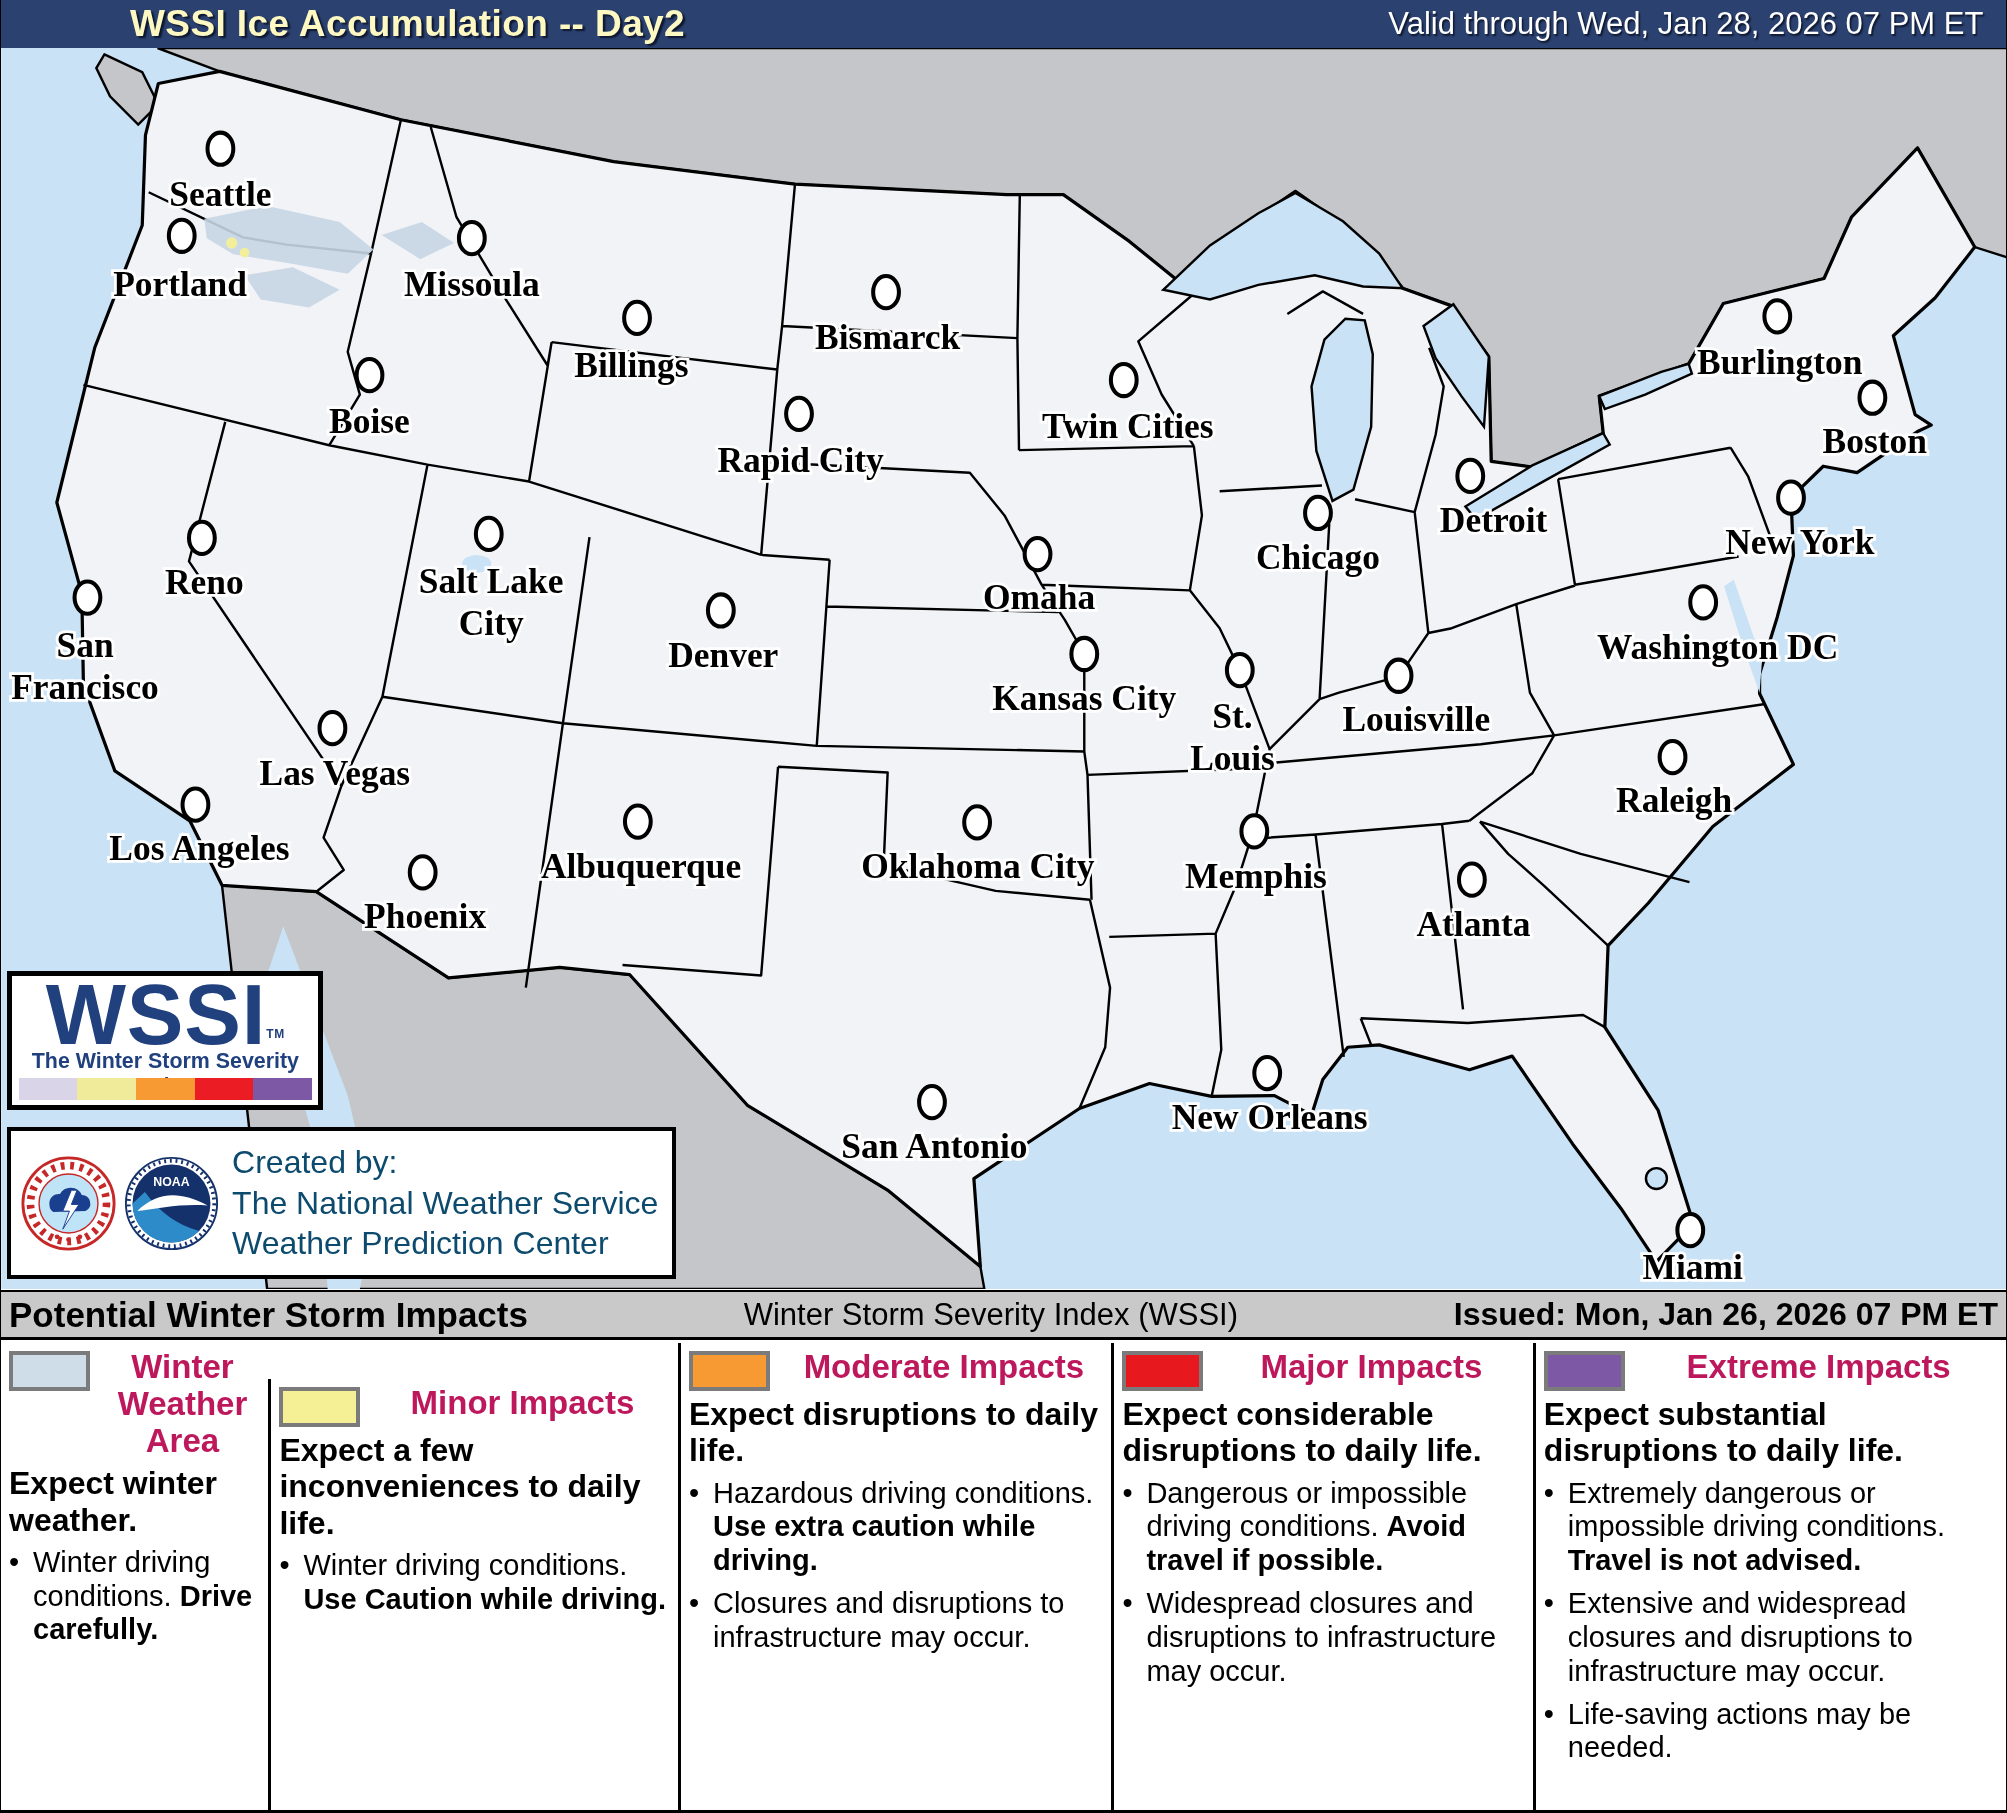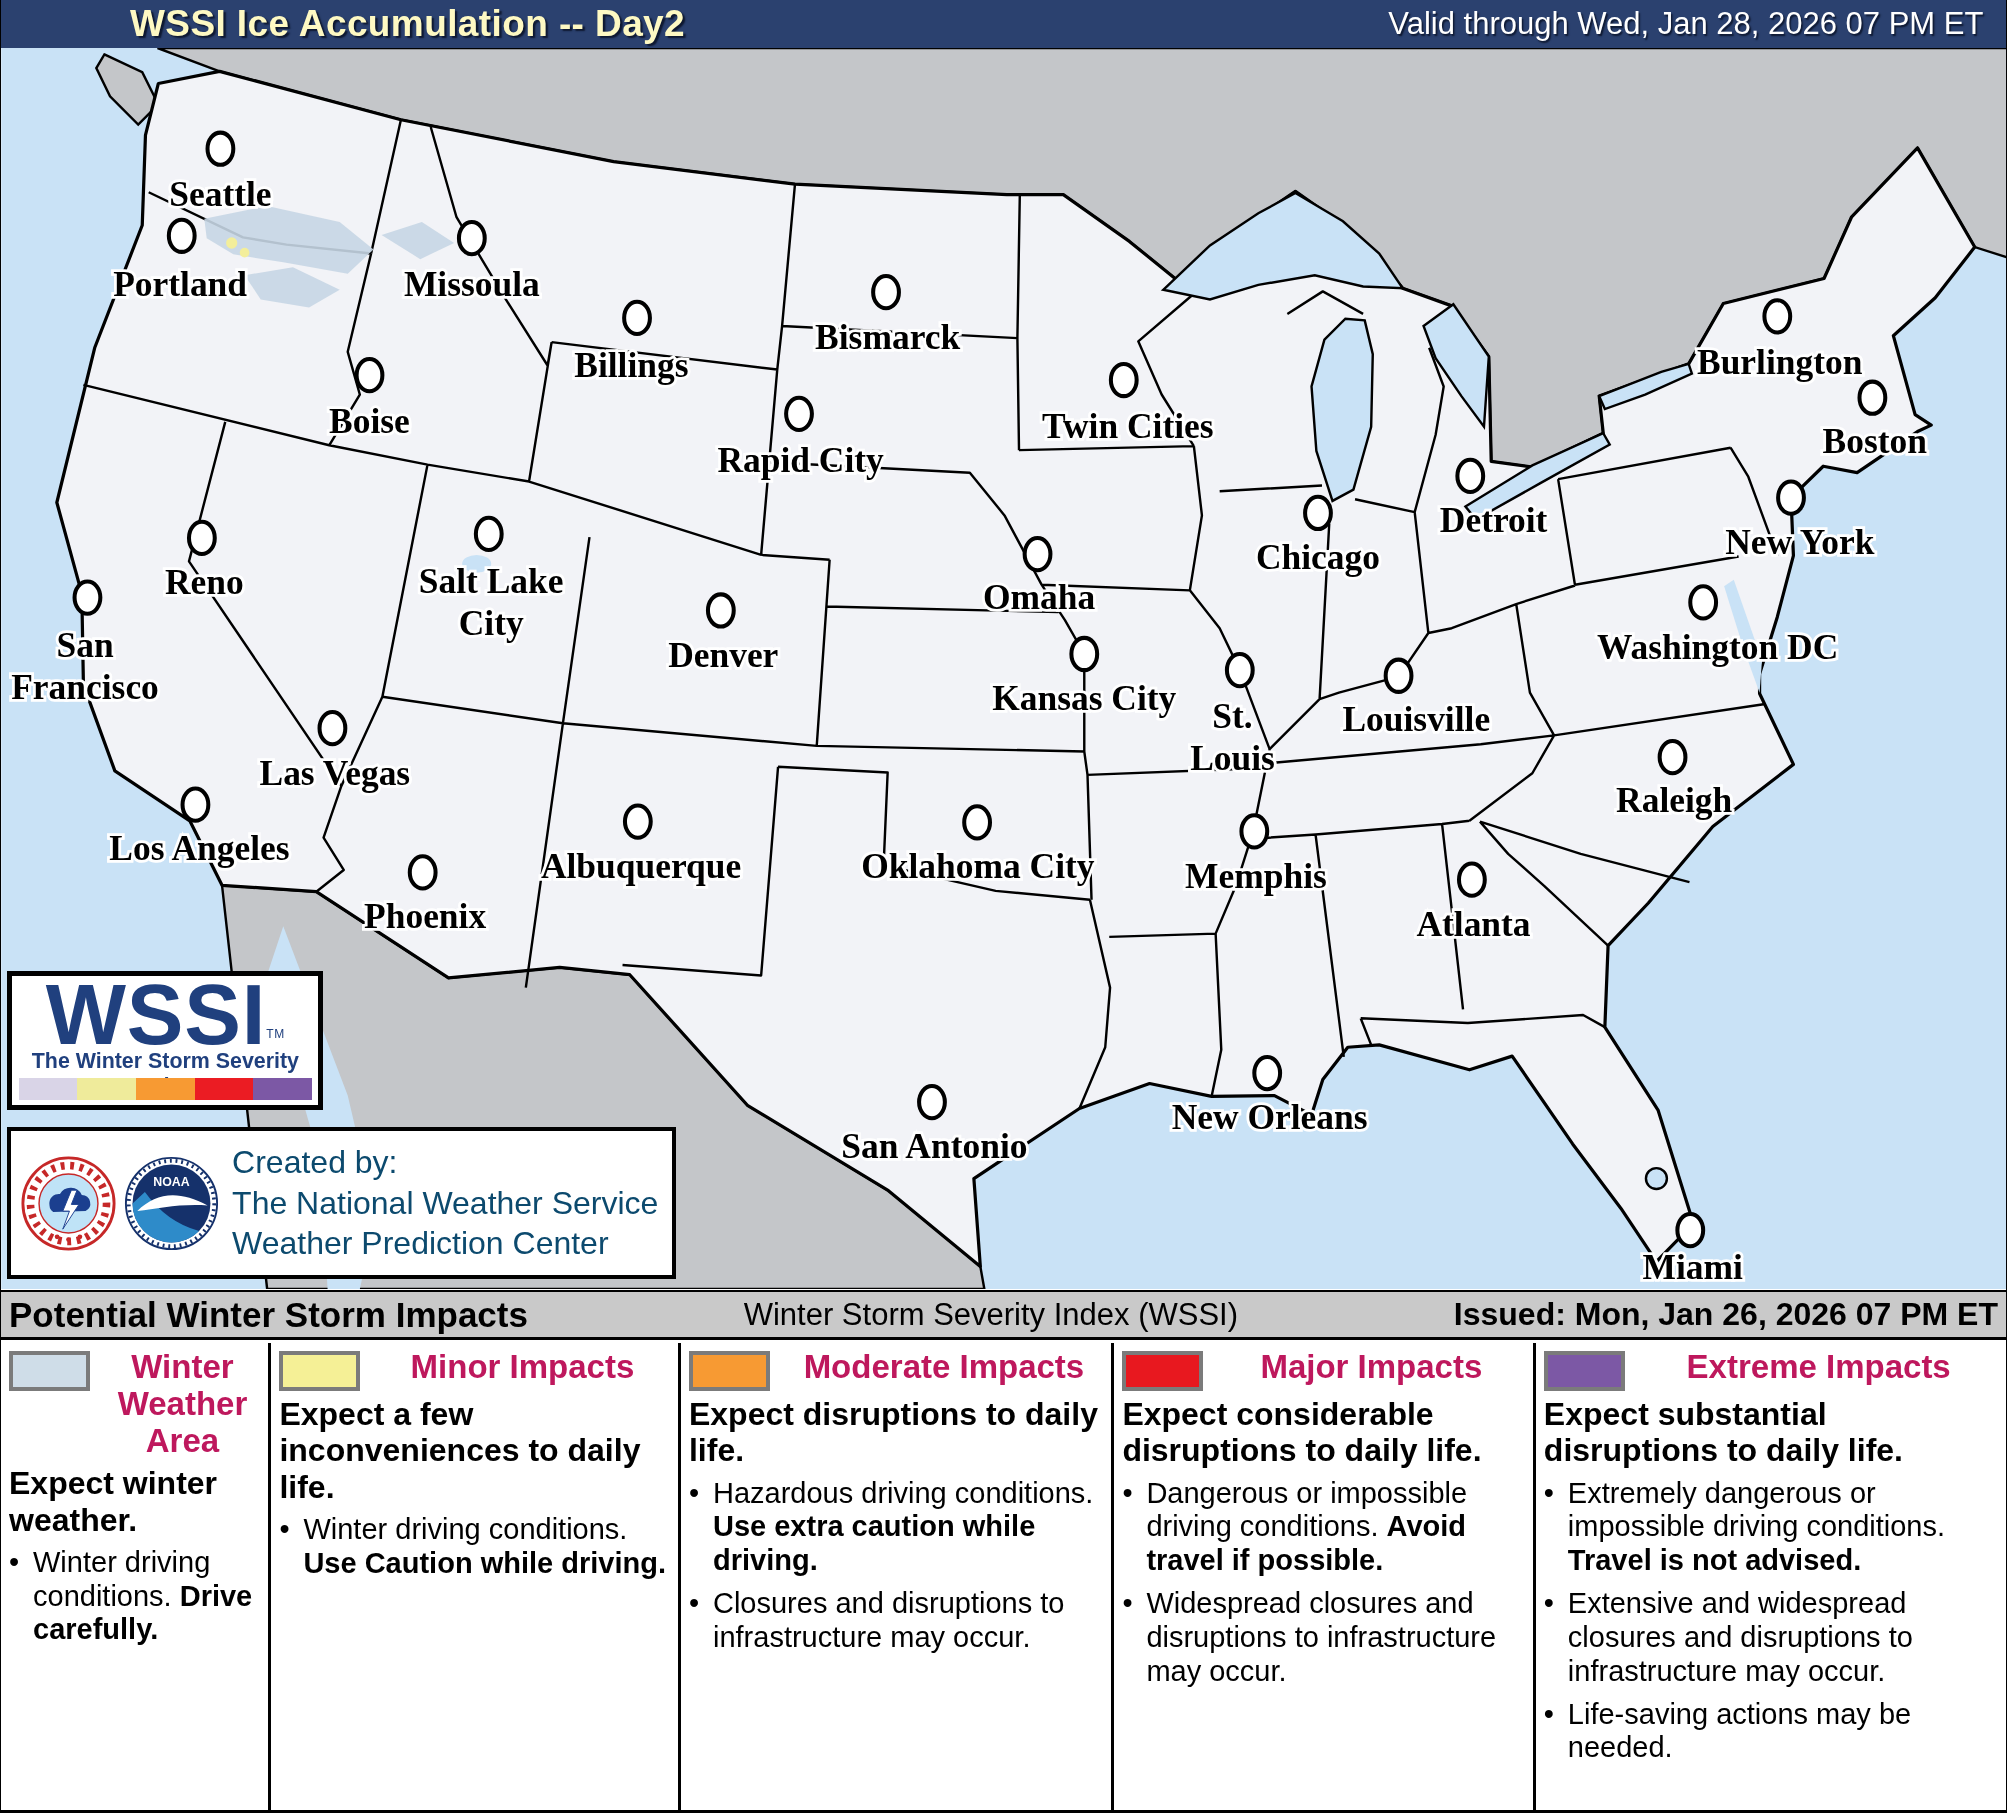--- a/index.html
+++ b/index.html
@@ -16,39 +16,39 @@
   .usland{fill:#F2F3F7;stroke:#000;stroke-width:4;stroke-linejoin:round;}
   .stateline{fill:none;stroke:#000;stroke-width:3;stroke-linejoin:round;}
   .lake{fill:#C9E2F6;stroke:#000;stroke-width:3;}
   .shade-ww{fill:#C7D6E4;opacity:.9;}
   .shade-minor{fill:#F3EE9B;}
   .citydot{fill:#fff;stroke:#000;stroke-width:5;}
   .citylabel{font-family:"Liberation Serif",serif;font-weight:bold;font-size:44px;fill:#000;stroke:#fff;stroke-width:7px;paint-order:stroke;text-anchor:middle;}
   
   #wssibox{position:absolute;left:6.4px;top:923px;width:316px;height:139px;background:#fff;border:5.6px solid #000;box-sizing:border-box;text-align:center;}
   #wssibox .acro{font-size:85px;font-weight:bold;color:#20407E;line-height:.92;letter-spacing:0.8px;position:relative;display:inline-block;}
-  #wssibox .tm{font-size:12px;font-weight:normal;color:#20407E;vertical-align:6.4px;}
+  #wssibox .tm{font-size:12px;font-weight:bold;color:#20407E;vertical-align:6.4px;}
   #wssibox .tagline{font-size:21.4px;font-weight:bold;color:#20407E;margin-top:-4.8px;}
   #wssibar{position:absolute;left:6.4px;right:6.4px;bottom:4.8px;height:22px;display:flex;}
   #wssibar div{flex:1;}
   
   #creditbox{position:absolute;left:6.4px;top:1079px;width:669px;height:152px;background:#fff;border:4px solid #000;box-sizing:border-box;display:flex;align-items:center;padding:8px 9.7px;}
   #creditbox .ctext{margin-left:5px;font-size:32px;color:#0c4a6e;line-height:1.28;}
   .logosvg{width:95px;height:95px;margin-right:8px;flex:none;}
   
   #statusbar{position:absolute;top:1290px;left:0;width:100%;height:50px;background:#C9C9C9;border-top:2.4px solid #000;border-bottom:3.2px solid #000;box-sizing:border-box;display:flex;align-items:center;justify-content:space-between;padding:0 8px;}
   #statusbar .sleft{font-size:35px;font-weight:bold;color:#000;}
   #statusbar .scenter{font-size:31px;color:#000;}
   #statusbar .sright{font-size:32px;font-weight:bold;color:#000;}
   
   #legend{position:absolute;top:1343px;left:0;width:100%;height:471px;background:#fff;display:flex;box-sizing:border-box;border-bottom:4.8px solid #000;}
   .lcol{box-sizing:border-box;padding:6.4px 8px 4.8px 8px;overflow:hidden;}
   .lcol + .lcol{border-left:3.2px solid #000;}
   .lcol:nth-child(1){width:269px;}
-  .lcol:nth-child(2){width:412px;}
+  .lcol:nth-child(2){width:412px;margin-top:36px;}
   .lcol:nth-child(3){width:436px;}
   .lcol:nth-child(4){width:424px;}
   .lcol:nth-child(5){width:476px;}
   .lhead{display:flex;align-items:flex-start;gap:14.5px;margin-bottom:4.8px;}
   .swatch{flex:none;width:81px;height:40px;border:4.8px solid #7b7b7b;box-sizing:border-box;margin-top:1.6px;}
   .ltitle{font-size:33px;font-weight:bold;color:#be185d;line-height:1.12;text-align:center;flex:1;}
   .lintro{font-size:32px;font-weight:bold;color:#000;line-height:1.14;margin:1.6px 0 8px 0;}
   .lbullet{display:flex;font-size:29px;color:#000;line-height:1.16;margin-bottom:9.7px;}
   .bdot{flex:none;width:24px;font-size:29px;}
   .btext b{font-weight:bold;}

